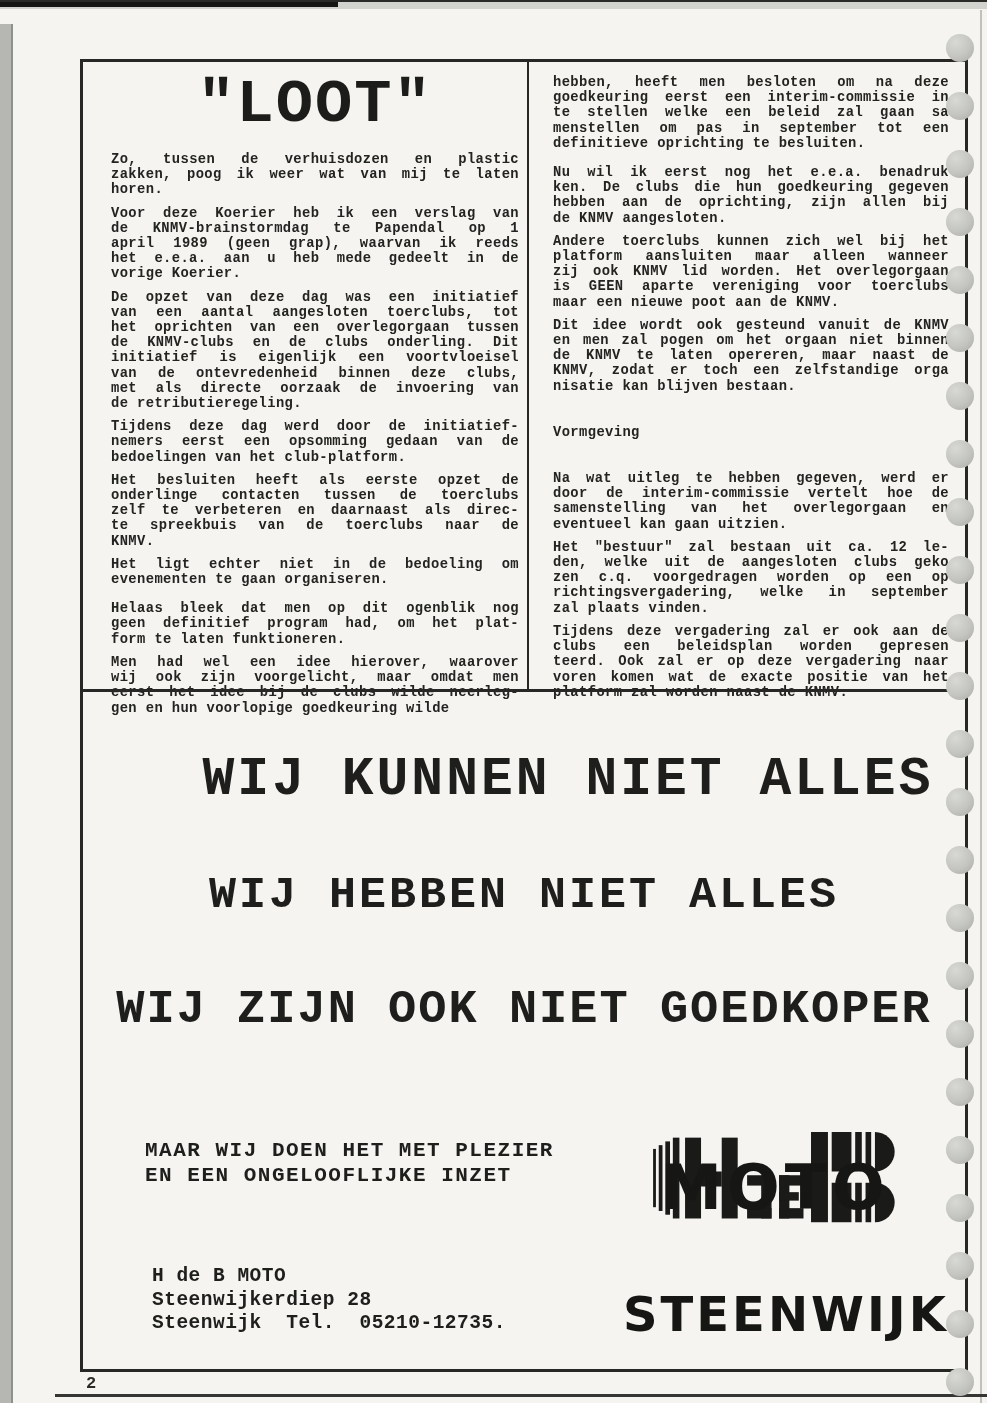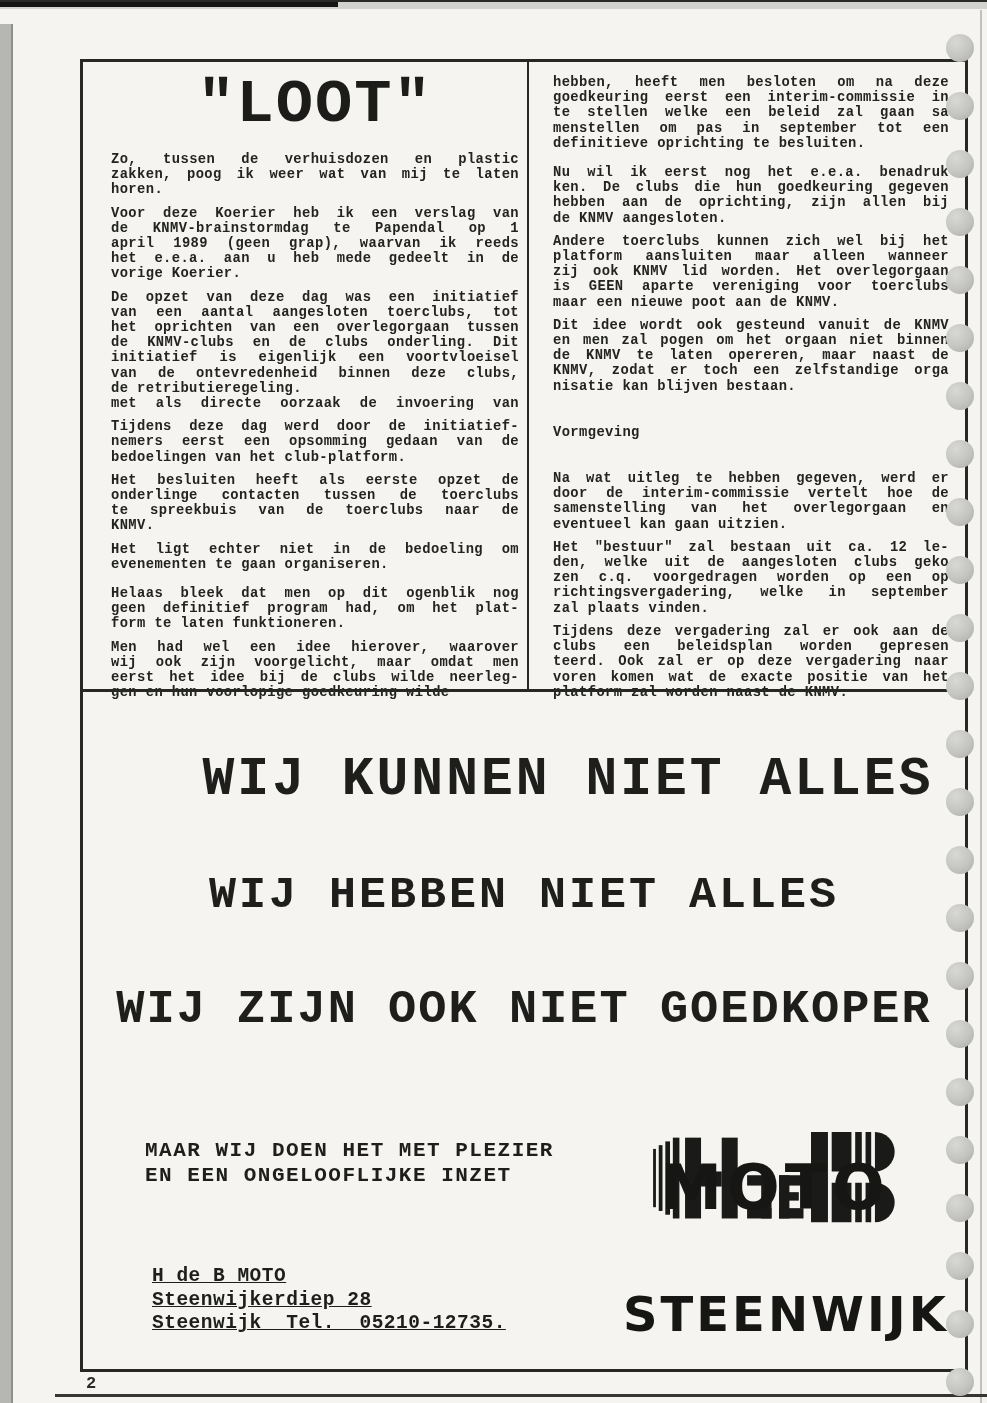--- a/index.html
+++ b/index.html
@@ -34,21 +34,21 @@
   .para.heading .line{text-align-last:left;}
   
   .slogan{position:absolute;left:0;width:882px;text-align:center;font-weight:bold;
           color:#1e1e1c;white-space:nowrap;font-family:"Liberation Mono","DejaVu Sans Mono",monospace;}
   .s1{top:688px;font-size:53px;letter-spacing:3px;padding-left:44px;}
   .s2{top:808px;font-size:45px;letter-spacing:3px;}
   .s3{top:921px;font-size:47px;letter-spacing:2px;}
   .tagline{position:absolute;left:62px;top:1076px;font-size:21px;font-weight:bold;
            line-height:25px;letter-spacing:1.5px;color:#1e1e1c;white-space:pre;}
   .address{position:absolute;left:69px;top:1203px;font-size:19.5px;font-weight:bold;
-           line-height:23.5px;letter-spacing:0.5px;color:#1e1e1c;white-space:pre;text-decoration:underline;}
+           line-height:23.5px;letter-spacing:0.5px;color:#1e1e1c;white-space:pre;}
   .logo-mark{position:absolute;left:560px;top:1070px;width:274px;height:94px;}
   .logo-moto{position:absolute;left:547px;top:1092px;width:290px;text-align:center;
              font-family:"DejaVu Sans","Liberation Sans",sans-serif;font-weight:bold;
              font-size:62px;line-height:68px;letter-spacing:5px;color:#161614;}
   .logo-city{position:absolute;left:540px;top:1230px;width:300px;text-align:center;
              font-family:"DejaVu Sans","Liberation Sans",sans-serif;font-weight:bold;
              font-size:48px;line-height:44px;letter-spacing:3px;color:#161614;}
   .page-number{position:absolute;left:86px;top:1374px;font-size:17px;font-weight:bold;color:#2a2a28;}
   
   .hole{position:absolute;width:28px;height:28px;border-radius:50%;
@@ -85,31 +85,32 @@
             <div class="line">het e.e.a. aan u heb mede gedeelt in de</div>
             <div class="line pl">vorige Koerier.</div>
           </div>
           <div class="para">
             <div class="line">De opzet van deze dag was een initiatief</div>
             <div class="line">van een aantal aangesloten toerclubs, tot</div>
             <div class="line">het oprichten van een overlegorgaan tussen</div>
             <div class="line">de KNMV-clubs en de clubs onderling. Dit</div>
             <div class="line">initiatief is eigenlijk een voortvloeisel</div>
             <div class="line">van de ontevredenheid binnen deze clubs,</div>
+            <div class="line">met als directe oorzaak de invoering van</div>
             <div class="line pl">de retributieregeling.</div>
-            <div class="line">met als directe oorzaak de invoering van</div>
           </div>
           <div class="para gap-s">
             <div class="line">Tijdens deze dag werd door de initiatief-</div>
             <div class="line">nemers eerst een opsomming gedaan van de</div>
             <div class="line pl">bedoelingen van het club-platform.</div>
           </div>
           <div class="para">
             <div class="line">Het besluiten heeft als eerste opzet de</div>
             <div class="line">onderlinge contacten tussen de toerclubs</div>
+            <div class="line">zelf te verbeteren en daarnaast als direc-</div>
             <div class="line">te spreekbuis van de toerclubs naar de</div>
             <div class="line pl">KNMV.</div>
           </div>
           <div class="para">
             <div class="line">Het ligt echter niet in de bedoeling om</div>
             <div class="line pl">evenementen te gaan organiseren.</div>
           </div>
           <div class="para gap-l">
             <div class="line">Helaas bleek dat men op dit ogenblik nog</div>
             <div class="line">geen definitief program had, om het plat-</div>

